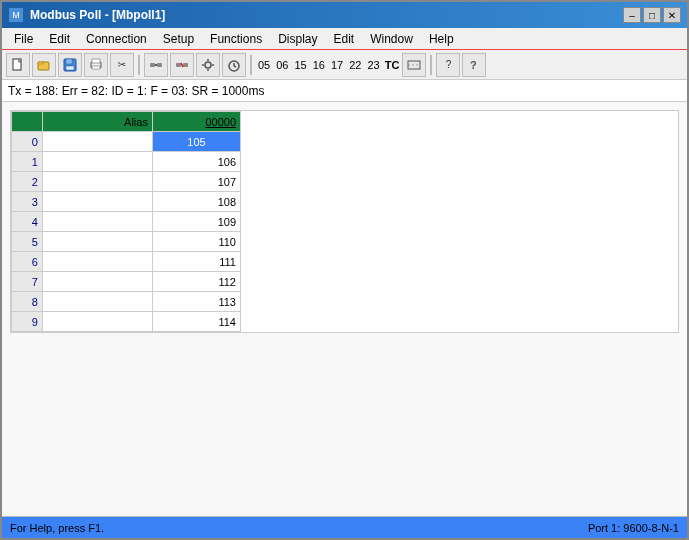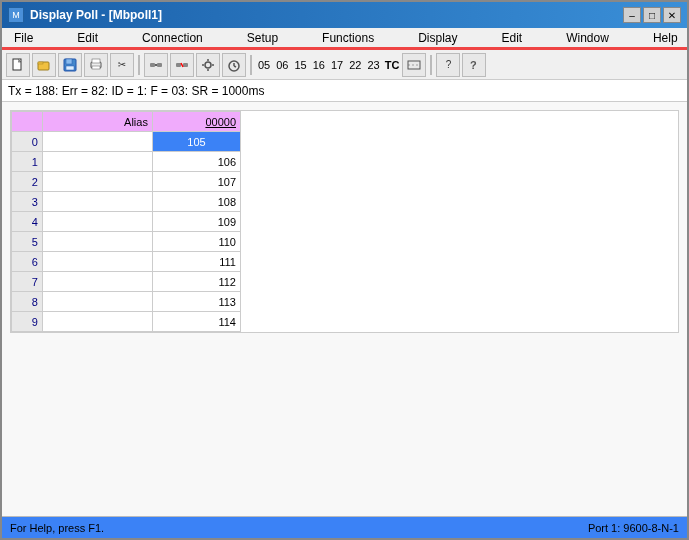--- a/index.html
+++ b/index.html
@@ -66,27 +66,26 @@
       display: flex;
       align-items: center;
       justify-content: center;
       cursor: pointer;
       color: #000;
     }
 
     
     .menu-bar {
       background: #f0f0f0;
-      border-bottom: 3px solid #ef4444;
+      border-bottom: 1px solid #ef4444;
       display: flex;
       align-items: center;
       height: 22px;
       padding: 8px 4px;
       flex-shrink: 0;
-      gap: 28px;
     }
     .menu-item {
       padding: 2px 8px;
       font-size: 12px;
       cursor: pointer;
       white-space: nowrap;
     }
 
     
     .toolbar {
@@ -164,21 +163,21 @@
       border-collapse: collapse;
       width: 230px;
     }
     .data-table th, .data-table td {
       border: 1px solid #ccc;
       font-size: 11px;
       padding: 1px 4px;
       height: 20px;
     }
     .data-table th {
-      background: #f0abfc;
+      background: #15803d;
       text-align: right;
       font-weight: normal;
       color: #000;
     }
     .th-alias {
       text-align: right;
       width: 100px;
     }
     .th-value {
       text-align: right;
@@ -226,21 +225,21 @@
     }
   </style>
 </head>
 <body>
 
 <div class="window">
 
   <div class="title-bar">
     <div class="title-bar-left">
       <div class="title-icon">M</div>
-      <span class="title-text">Display Poll - [Mbpoll1]</span>
+      <span class="title-text">Modbus Poll - [Mbpoll1]</span>
     </div>
     <div class="title-buttons">
       <div class="title-btn">–</div>
       <div class="title-btn">□</div>
       <div class="title-btn">✕</div>
     </div>
   </div>
 
   <div class="menu-bar">
     <div class="menu-item">File</div>

